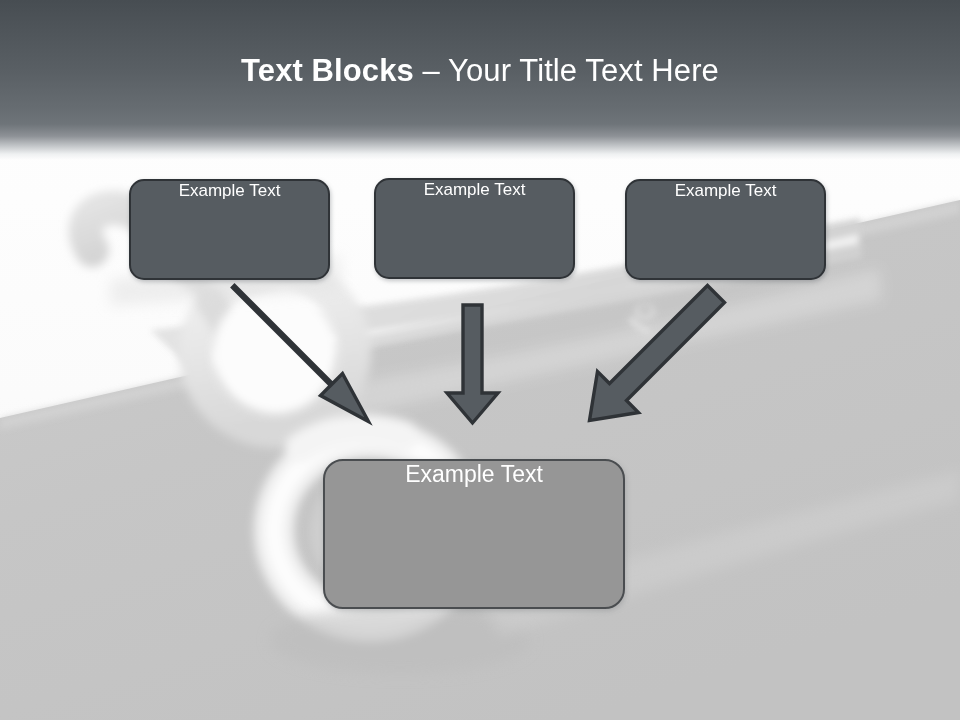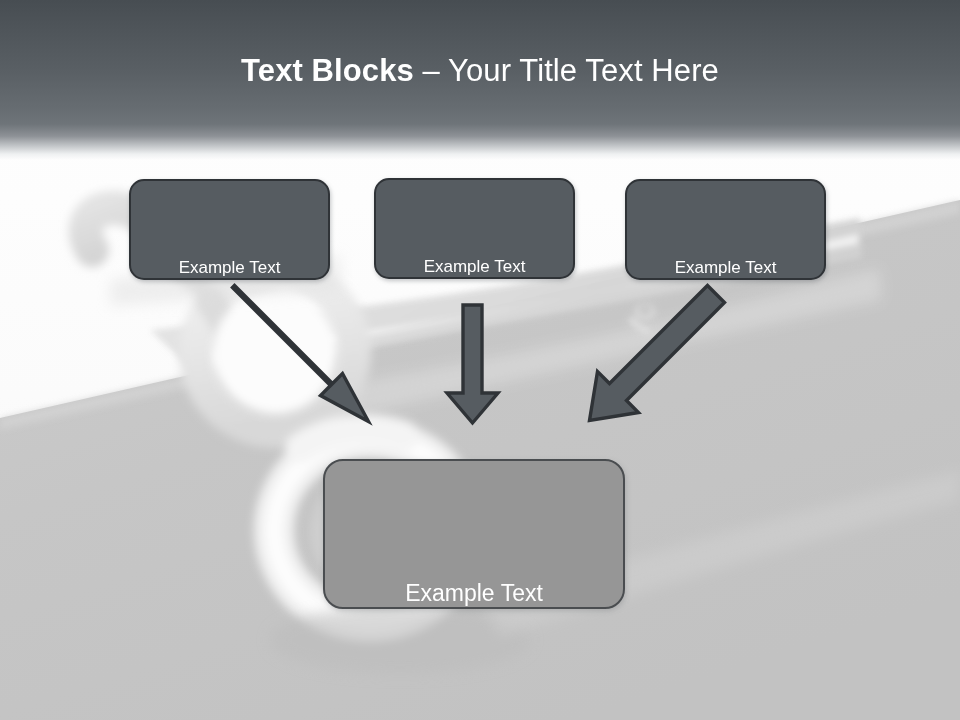--- a/index.html
+++ b/index.html
@@ -59,21 +59,21 @@
     white-space: nowrap;
   }
   .title .t-bold { font-weight: bold; }
   .title .t-light { font-weight: normal; }
 
   
   .tbox {
     position: absolute;
     box-sizing: border-box;
     display: flex;
-    align-items: flex-end;
+    align-items: flex-start;
     justify-content: center;
     text-align: center;
     border-radius: 15px;
     color: #ffffff;
   }
   .tbox.top {
     width: 201px;
     height: 101px;
     background: #565c61;
     border: 2.5px solid #2f3337;

